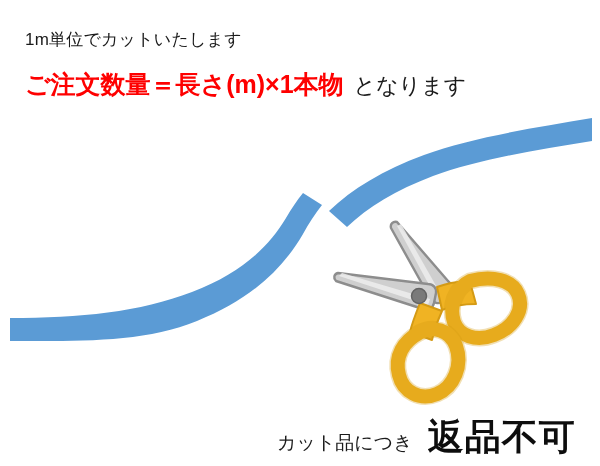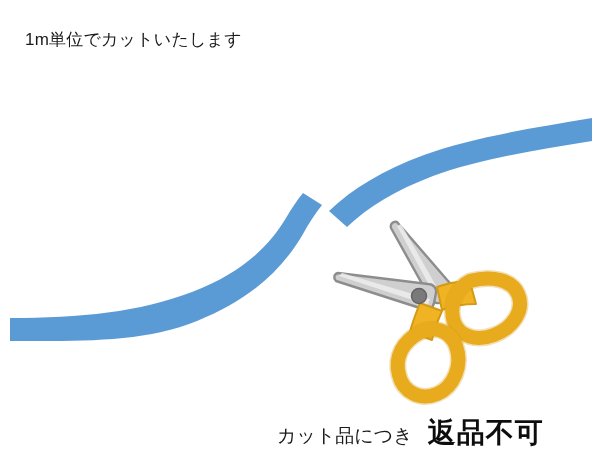--- a/index.html
+++ b/index.html
@@ -50,21 +50,21 @@
     padding-left: 10px;
   }
 
   #footnote {
     left: 277px;
     top: 419px;
     font-size: 19px;
     color: #1a1a1a;
   }
   #footnote .strong {
-    font-size: 28px;
+    font-size: 36px;
     font-weight: 700;
     color: #0d0d0d;
     padding-left: 15px;
     letter-spacing: 1px;
     text-align: right;
   }
 
   
   #artwork {
     position: absolute;
@@ -144,18 +144,21 @@
                C 463,365 454,387 437,394
                C 420,401 403,392 399,375
                C 394,356 404,341 419,333 Z" fill="none" stroke="#d49a14" stroke-width="17" stroke-linejoin="round" opacity="0.32"></path>
 
       <circle cx="419" cy="296" r="7.5" fill="#7a7a7a" stroke="#636363" stroke-width="1.5"></circle>
     </g>
   </svg>
 
   <div class="txt" id="headline-1">1m単位でカットいたします</div>
 
+  <div class="txt" id="headline-2">
+    <span class="em">ご注文数量＝長さ(m)×1本物</span><span class="tail">となります</span>
+  </div>
 
   <div class="txt" id="footnote">
     <span>カット品につき</span><span class="strong">返品不可</span>
   </div>
 
 </div>
 
 </body></html>

